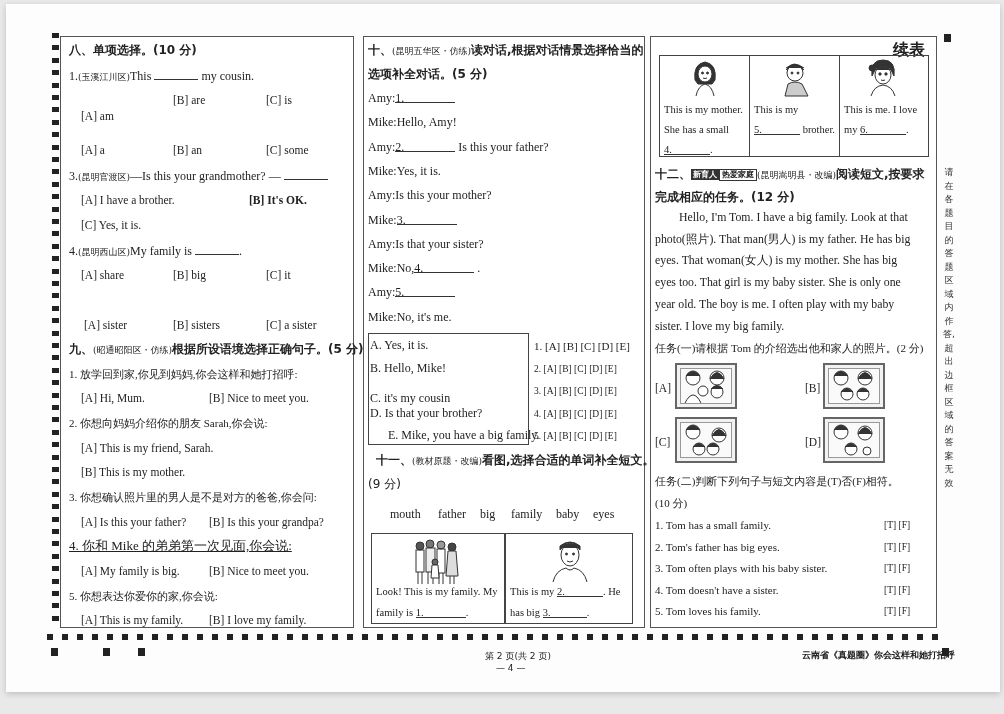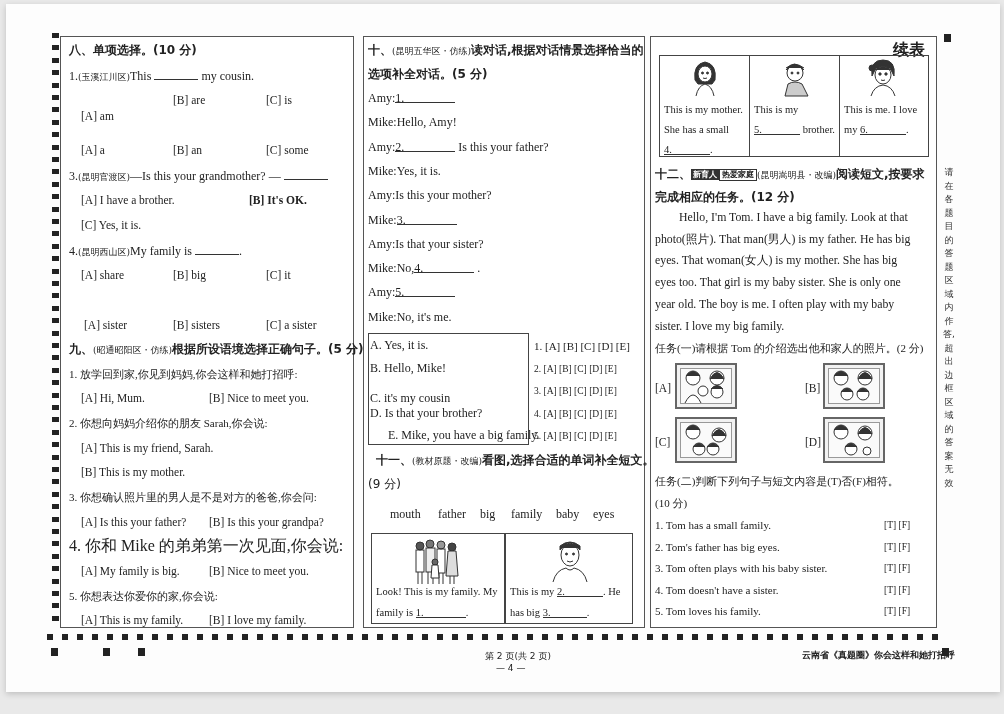--- a/index.html
+++ b/index.html
@@ -194,21 +194,21 @@
   <div class="line opt" style="left:148px;top:354px;">[B] Nice to meet you.</div>
 
   <div class="line" style="left:8px;top:379px;font-size:11px;">2. 你想向妈妈介绍你的朋友 Sarah,你会说:</div>
   <div class="line opt" style="left:20px;top:404px;">[A] This is my friend, Sarah.</div>
   <div class="line opt" style="left:20px;top:428px;">[B] This is my mother.</div>
 
   <div class="line" style="left:8px;top:453px;font-size:11px;">3. 你想确认照片里的男人是不是对方的爸爸,你会问:</div>
   <div class="line opt" style="left:20px;top:478px;">[A] Is this your father?</div>
   <div class="line opt" style="left:148px;top:478px;">[B] Is this your grandpa?</div>
 
-  <div class="line" style="left:8px;top:502px;font-size:16px;">4. 你和 Mike 的弟弟第一次见面,你会说:</div>
+  <div class="line" style="left:8px;top:502px;font-size:13px;text-decoration:underline;">4. 你和 Mike 的弟弟第一次见面,你会说:</div>
   <div class="line opt" style="left:20px;top:527px;">[A] My family is big.</div>
   <div class="line opt" style="left:148px;top:527px;">[B] Nice to meet you.</div>
 
   <div class="line" style="left:8px;top:552px;font-size:11px;">5. 你想表达你爱你的家,你会说:</div>
   <div class="line opt" style="left:20px;top:576px;">[A] This is my family.</div>
   <div class="line opt" style="left:148px;top:576px;">[B] I love my family.</div>
 </div>
 
 <div class="panel p2">
   <div class="line h" style="left:4px;top:6px;">

